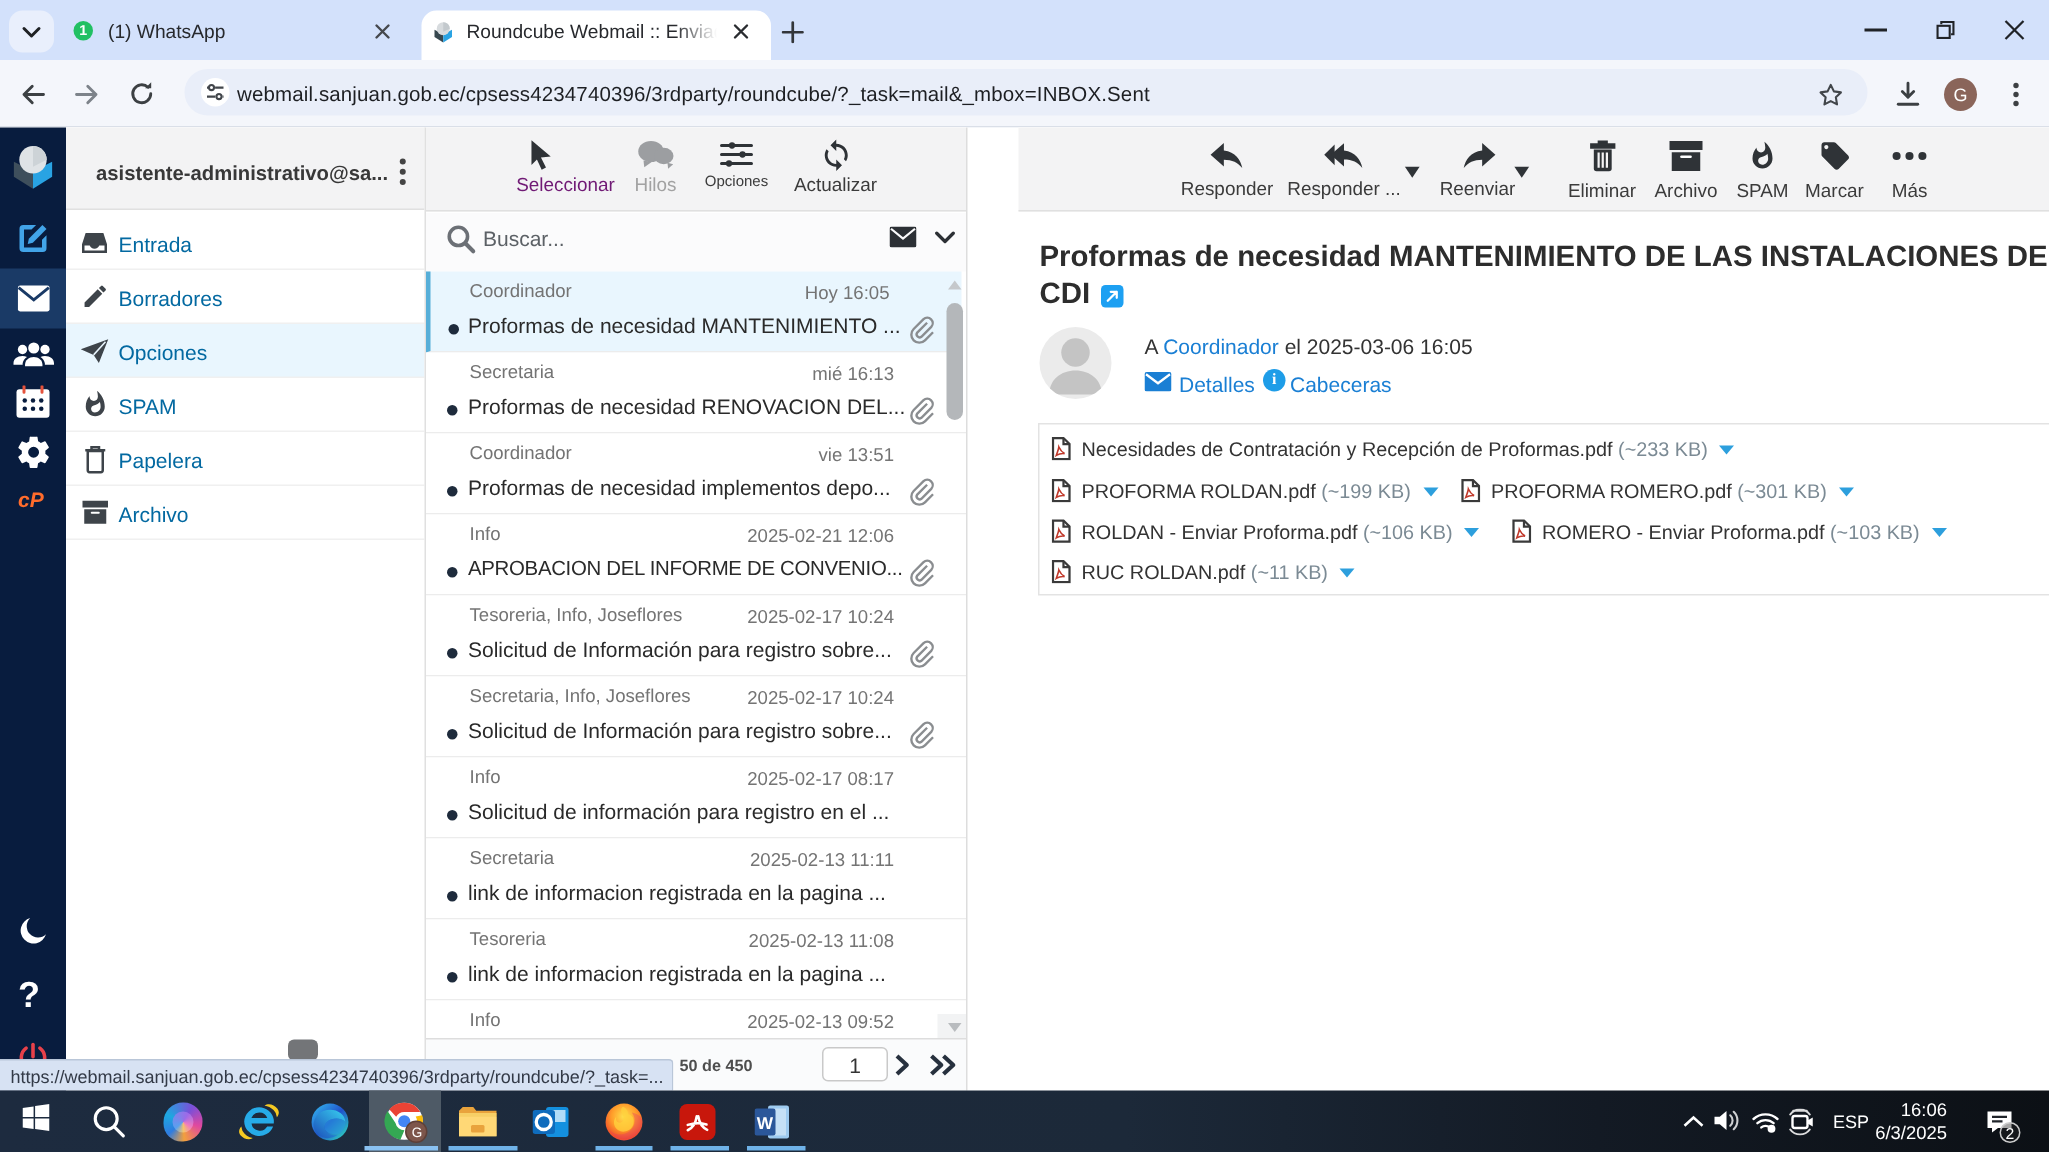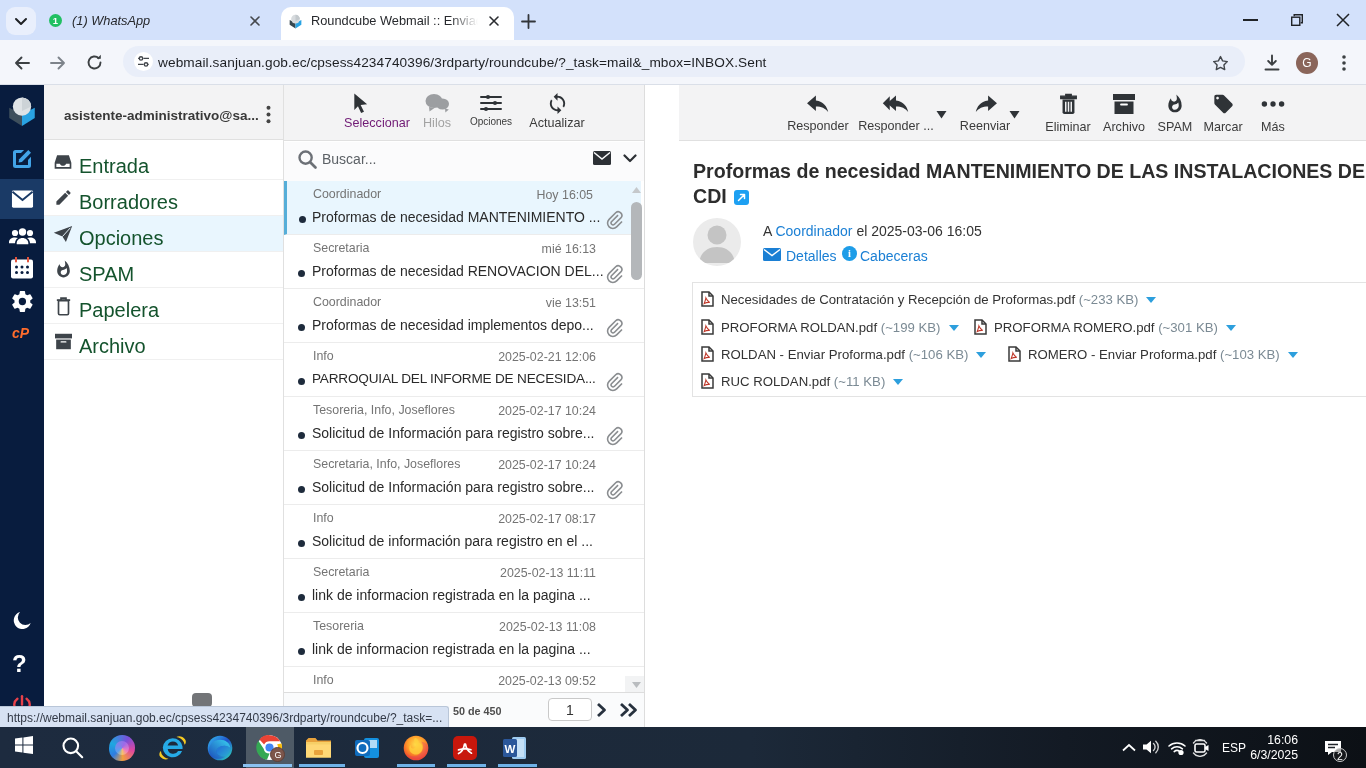--- a/index.html
+++ b/index.html
@@ -15,21 +15,21 @@
 #toolbar{left:0;top:40px;width:1366px;height:45px;background:#f4f6fb;border-bottom:1px solid #dadfe8;}
 #pill{left:123px;top:46px;width:1122px;height:31px;border-radius:16px;background:#e9eef9;}
 #urltxt{left:158px;top:55px;font-size:13.65px;color:#1d1f23;letter-spacing:.1px}
 
 #app{left:0;top:85px;width:1366px;height:642px;background:#fff;}
 #sidebar{left:0;top:0;width:44px;height:642px;background:#081c3e;}
 #sbsel{left:0;top:94px;width:44px;height:40px;background:#1a3a66;}
 #folders{left:44px;top:0;width:239px;height:642px;background:#fff;}
 #fhead{left:0;top:0;width:239px;height:55px;border-bottom:1px solid #e0e0e0;background:#f3f3f4;}
 .frow{left:0;width:239px;height:36px;border-bottom:1px solid #f0f0f0;}
-.ftxt{font-size:20px;color:#14532d;}
+.ftxt{font-size:14px;color:#0369a1;}
 #list{left:283px;top:0;width:362px;height:642px;background:#fff;border-left:1px solid #e0e0e0;border-right:1px solid #ddd;}
 #ltoolbar{left:0;top:0;width:360px;height:56px;background:#f3f3f4;border-bottom:1px solid #e0e0e0;}
 #search{left:0;top:57px;width:360px;height:39px;background:#fbfbfc;}
 .mrow{left:0;width:360px;height:54px;border-bottom:1px solid #ececec;background:#fff;}
 .mrow .snd{position:absolute;left:29px;top:6px;font-size:12.4px;color:#747474;}
 .mrow .dat{position:absolute;right:48px;top:7px;font-size:12.4px;color:#747474;}
 .mrow .sub{position:absolute;left:28px;top:28px;font-size:14px;color:#2a2a2a;white-space:nowrap;}
 .dot{position:absolute;left:14px;top:35px;width:7px;height:7px;border-radius:50%;background:#1e2b3c;}
 #lfoot{left:0;top:607px;width:360px;height:35px;background:#fafbfc;border-top:1px solid #ddd;}
 #pane{left:646px;top:0;width:720px;height:642px;background:#fff;margin-left:33px;}
@@ -57,21 +57,21 @@
 <div id="stage">
 <div class="abs" id="tabstrip"></div>
 <div class="abs" id="tsbtn">
       <svg width="30" height="28" viewBox="0 0 30 28">
         <path d="M10 12l5 5 5-5" fill="none" stroke="#1f2124" stroke-width="2" stroke-linecap="round" stroke-linejoin="round"></path>
       </svg>
     </div>
 
 <div class="abs" style="left:49px;top:14px;width:13px;height:13px;border-radius:50%;background:#21c063;"></div>
 <div class="abs" style="left:49px;top:14px;width:13px;height:13px;text-align:center;font-size:9.5px;font-weight:bold;color:#fff;line-height:13px;">1</div>
-<div class="abs tabtxt" style="left:72px;top:13px;font-size:12.8px;font-style:italic;">(1) WhatsApp</div>
+<div class="abs tabtxt" style="left:72px;top:13px;font-size:12.8px;">(1) WhatsApp</div>
 <div class="abs" style="left:249px;top:15px;">
       <svg width="12" height="12" viewBox="0 0 12 12">
         <path d="M2 2l8 8M10 2l-8 8" stroke="#45484d" stroke-width="1.6" stroke-linecap="round"></path>
       </svg>
     </div>
 
 <div class="abs" id="atab"></div>
 <div class="abs" style="left:287px;top:13px;">
       <svg width="17" height="17" viewBox="0 0 32 32">
         <polygon points="5,13 16,18.5 16,29 5,22" fill="#37474f"></polygon>
@@ -363,21 +363,21 @@
       <div class="dot"></div>
           <div class="sub">Proformas de necesidad implementos depo...</div>
       <svg class="clip" style="position:absolute;left:321px;top:28px;" width="19" height="21" viewBox="0 0 24 24" fill="none" stroke="#8a8d90" stroke-width="2">
             <path d="M16.5 6.5L8.2 14.8a2.5 2.5 0 0 0 3.5 3.5l8.3-8.3a4.6 4.6 0 0 0-6.5-6.5L5.2 11.8a6.7 6.7 0 0 0 9.5 9.5l6.8-6.8"></path>
           </svg>
     </div>
     <div class="abs mrow" style="top:258px;">
       <div class="snd">Info</div>
           <div class="dat">2025-02-21 12:06</div>
       <div class="dot"></div>
-          <div class="sub" style="font-size:13.6px;letter-spacing:-0.2px;">PARROQUIAL DEL INFORME DE NECESIDA...</div>
+          <div class="sub" style="font-size:13.6px;letter-spacing:-0.2px;">APROBACION DEL INFORME DE CONVENIO...</div>
       <svg class="clip" style="position:absolute;left:321px;top:28px;" width="19" height="21" viewBox="0 0 24 24" fill="none" stroke="#8a8d90" stroke-width="2">
             <path d="M16.5 6.5L8.2 14.8a2.5 2.5 0 0 0 3.5 3.5l8.3-8.3a4.6 4.6 0 0 0-6.5-6.5L5.2 11.8a6.7 6.7 0 0 0 9.5 9.5l6.8-6.8"></path>
           </svg>
     </div>
     <div class="abs mrow" style="top:312px;">
       <div class="snd">Tesoreria, Info, Joseflores</div>
           <div class="dat">2025-02-17 10:24</div>
       <div class="dot"></div>
           <div class="sub">Solicitud de Información para registro sobre...</div>
       <svg class="clip" style="position:absolute;left:321px;top:28px;" width="19" height="21" viewBox="0 0 24 24" fill="none" stroke="#8a8d90" stroke-width="2">

